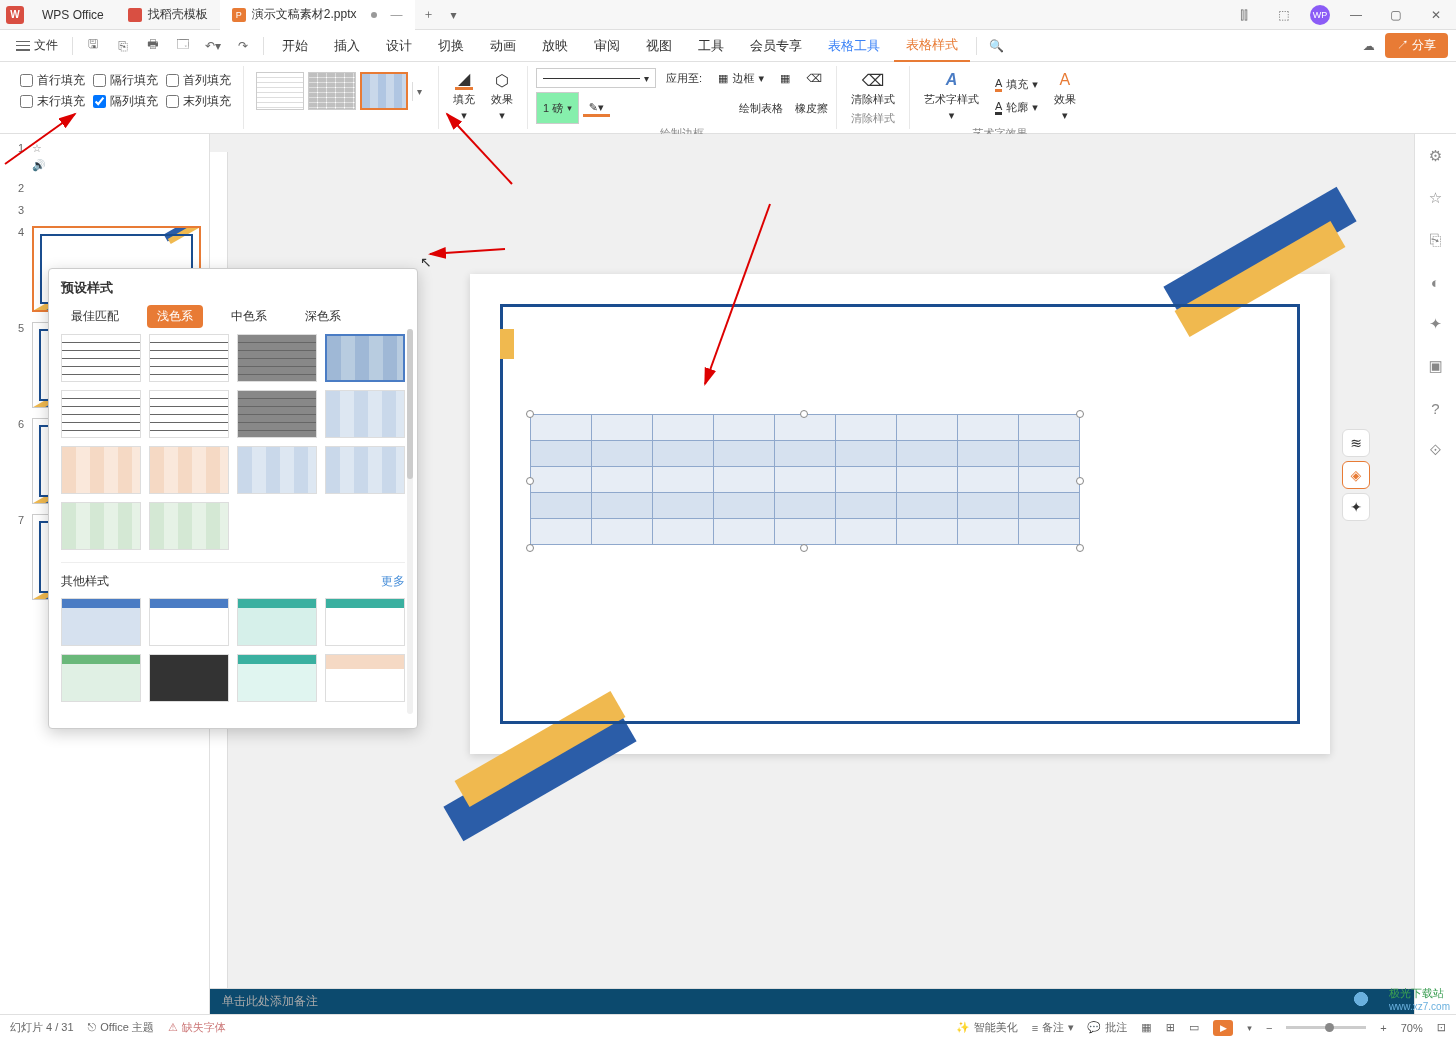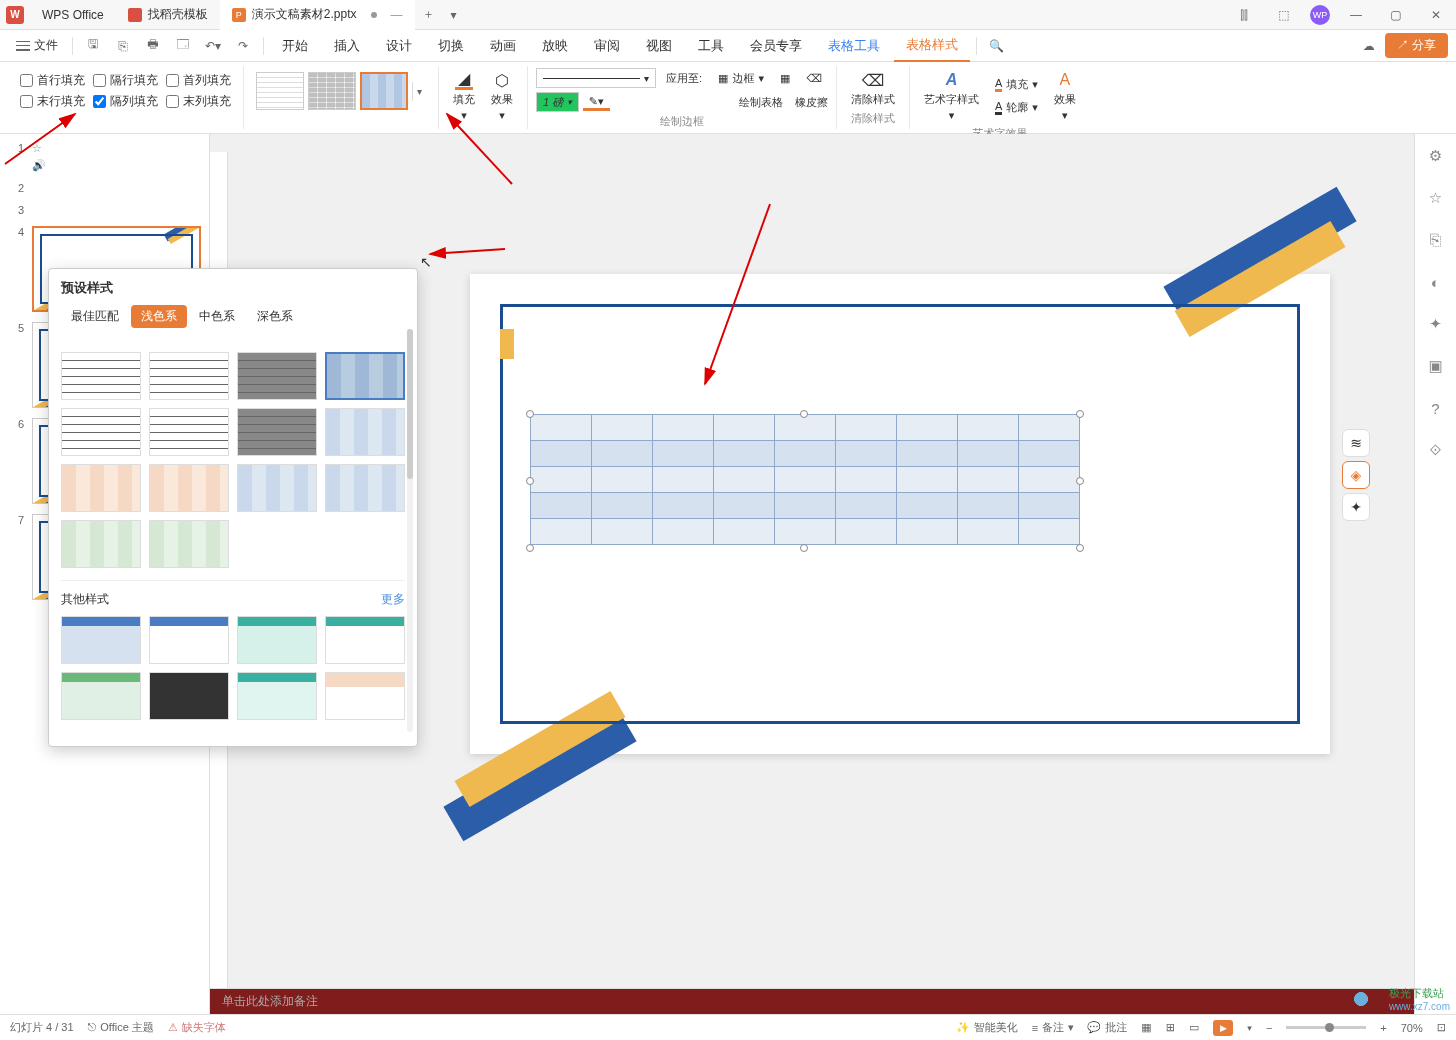--- a/index.html
+++ b/index.html
@@ -39,21 +39,21 @@
 .ribbon .check-item { display: flex; align-items: center; gap: 4px; font-size: 12px; }
 .ribbon .check-item input { width: 13px; height: 13px; }
 .ribbon .style-thumbs { display: flex; gap: 4px; align-items: center; padding: 4px; }
 .ribbon .style-thumb { width: 48px; height: 38px; border: 1px solid #ccc; background: repeating-linear-gradient(#fff, #fff 4px, #ddd 4px, #ddd 5px); cursor: pointer; }
 .ribbon .style-thumb.selected { border: 2px solid #e87b35; }
 .ribbon .dropdown-arrow { padding: 4px; cursor: pointer; border-left: 1px solid #ddd; color: #666; font-size: 10px; }
 .ribbon .tool-col { display: flex; flex-direction: column; align-items: center; gap: 2px; padding: 2px 6px; font-size: 11px; cursor: pointer; }
 .ribbon .tool-icon { width: 20px; height: 20px; display: flex; align-items: center; justify-content: center; font-size: 16px; }
 .ribbon .line-preview { width: 120px; height: 20px; border: 1px solid #ccc; display: flex; align-items: center; padding: 0 6px; }
 .ribbon .line-preview-inner { flex: 1; height: 1px; background: #333; }
-.ribbon .pt-select { height: 20px; border: 1px solid #ccc; padding: 0 6px; font-size: 11px; background: #22c55e; display: flex; align-items: center; gap: 4px; font-style: italic; }
+.ribbon .pt-select { height: 32px; border: 1px solid #ccc; padding: 0 6px; font-size: 11px; background: #86efac; display: flex; align-items: center; gap: 4px; }
 .ribbon .row { display: flex; align-items: center; gap: 4px; }
 .ribbon .small-btn { display: flex; align-items: center; gap: 4px; padding: 2px 6px; font-size: 11px; cursor: pointer; }
 
 
 .main { display: flex; height: calc(100vh - 160px); position: relative; }
 .slide-panel { width: 210px; background: #fff; border-right: 1px solid #e0e0e0; overflow-y: auto; padding: 8px; }
 .slide-item { display: flex; gap: 8px; margin-bottom: 10px; }
 .slide-num { width: 16px; font-size: 11px; color: #666; text-align: right; }
 .slide-thumb { flex: 1; height: 86px; border: 1px solid #ccc; background: #fff; position: relative; }
 .slide-thumb.active { border: 2px solid #e87b35; }
@@ -70,37 +70,37 @@
 .slide-canvas .inner-border { position: absolute; inset: 30px; border: 3px solid #1a4d8f; }
 .slide-canvas .accent { position: absolute; left: 30px; top: 55px; width: 14px; height: 30px; background: #f0b94f; }
 .slide-table { position: absolute; left: 60px; top: 140px; width: 550px; border-collapse: collapse; }
 .slide-table td { border: 1px solid #8fa8cc; height: 26px; background: #d6e1ef; }
 .slide-table tr:nth-child(odd) td { background: #e7edf5; }
 .selection-handle { position: absolute; width: 8px; height: 8px; background: #fff; border: 1px solid #888; border-radius: 50%; }
 .float-tools { position: absolute; right: -40px; top: 155px; display: flex; flex-direction: column; gap: 4px; }
 .float-tools .ft { width: 28px; height: 28px; border: 1px solid #ddd; border-radius: 6px; background: #fff; display: flex; align-items: center; justify-content: center; cursor: pointer; font-size: 14px; }
 .float-tools .ft.active { border-color: #e87b35; color: #e87b35; }
 
-.notes-area { height: 26px; border-top: 1px solid #ddd; background: #7f1d1d; padding: 4px 12px; color: #aaa; font-size: 12px; position: absolute; bottom: 0; left: 0; right: 0; }
+.notes-area { height: 26px; border-top: 1px solid #ddd; background: #0c4a6e; padding: 4px 12px; color: #aaa; font-size: 12px; position: absolute; bottom: 0; left: 0; right: 0; }
 
 .right-sidebar { width: 42px; border-left: 1px solid #e0e0e0; display: flex; flex-direction: column; align-items: center; padding-top: 10px; gap: 18px; }
 .right-sidebar .rs-btn { width: 24px; height: 24px; display: flex; align-items: center; justify-content: center; color: #888; cursor: pointer; font-size: 15px; }
 
 
 .statusbar { height: 26px; border-top: 1px solid #e0e0e0; display: flex; align-items: center; padding: 0 10px; font-size: 11px; color: #666; gap: 14px; }
 .statusbar .spacer { flex: 1; }
 .statusbar .sb-btn { display: flex; align-items: center; gap: 4px; cursor: pointer; }
 .statusbar .play-btn { width: 20px; height: 16px; background: #e87b35; border-radius: 3px; color: #fff; display: flex; align-items: center; justify-content: center; font-size: 9px; }
 .statusbar .zoom-slider { width: 80px; height: 3px; background: #ccc; position: relative; }
 .statusbar .zoom-slider::after { content: ''; position: absolute; left: 48%; top: -3px; width: 9px; height: 9px; background: #888; border-radius: 50%; }
 
 
 .style-popup { position: absolute; left: 48px; top: 134px; width: 370px; background: #fff; border: 1px solid #ccc; box-shadow: 0 4px 16px rgba(0,0,0,0.2); border-radius: 4px; z-index: 100; padding: 10px 12px 14px; }
 .style-popup h4 { font-size: 13px; font-weight: bold; margin-bottom: 8px; }
-.style-popup .tabs { display: flex; gap: 2px; margin-bottom: 24px; }
+.style-popup .tabs { display: flex; gap: 18px; margin-bottom: 6px; }
 .style-popup .tab-btn { padding: 3px 10px; font-size: 12px; border-radius: 4px; cursor: pointer; }
 .style-popup .tab-btn.active { background: #e87b35; color: #fff; }
 .style-popup .grid { display: grid; grid-template-columns: repeat(4, 1fr); gap: 8px; margin-bottom: 12px; }
 .style-popup .style-cell { height: 48px; border: 1px solid #ddd; cursor: pointer; background-size: cover; }
 .style-popup .style-cell.selected { border: 2px solid #4a7cc4; background: linear-gradient(#b0c6e2, #b0c6e2); }
 .style-popup hr { border: none; border-top: 1px solid #eee; margin: 10px 0; }
 .style-popup .section-head { display: flex; justify-content: space-between; align-items: center; margin-bottom: 8px; }
 .style-popup .more-link { color: #4a90d9; font-size: 12px; cursor: pointer; }
 .style-popup .scroll-indicator { position: absolute; right: 4px; top: 60px; bottom: 14px; width: 6px; background: #f0f0f0; border-radius: 3px; }
 .style-popup .scroll-thumb { position: absolute; right: 4px; top: 60px; width: 6px; height: 150px; background: #ccc; border-radius: 3px; }

